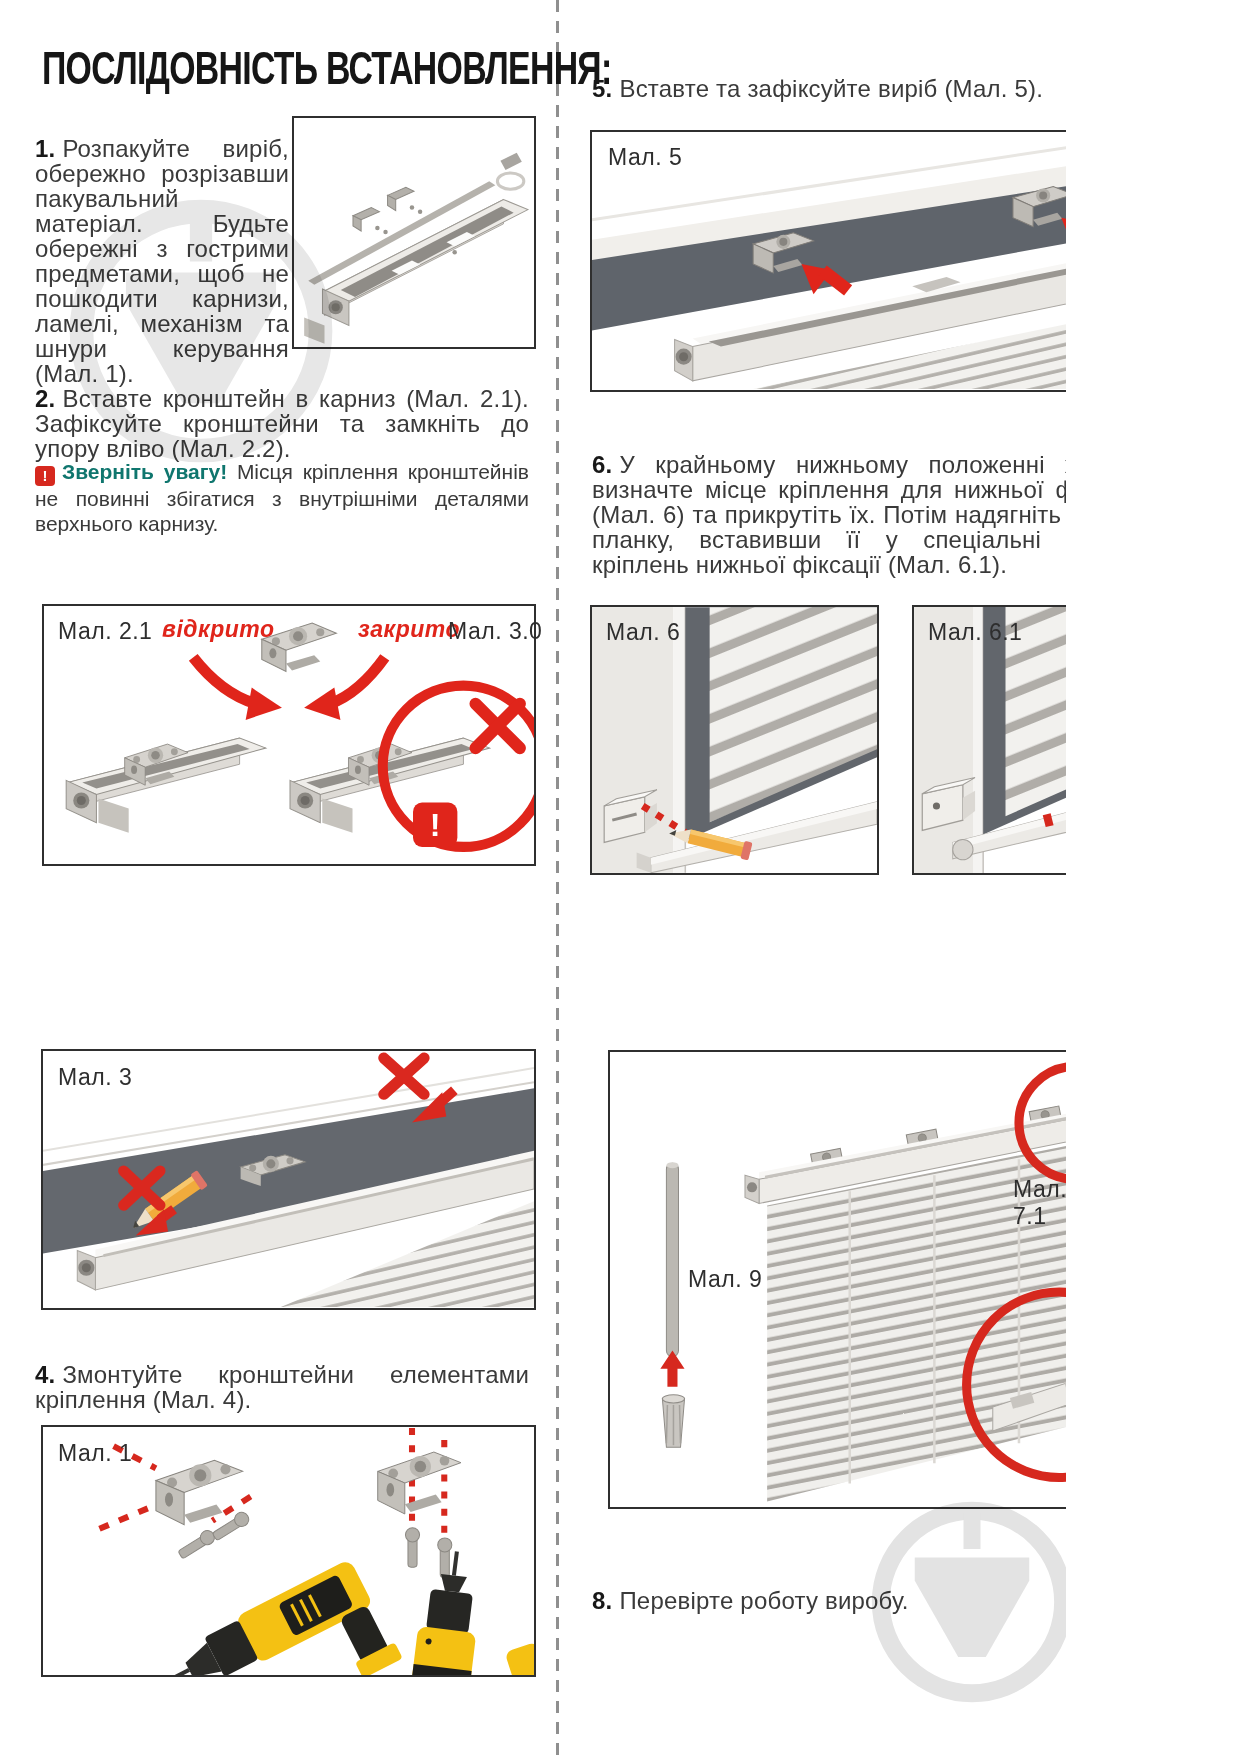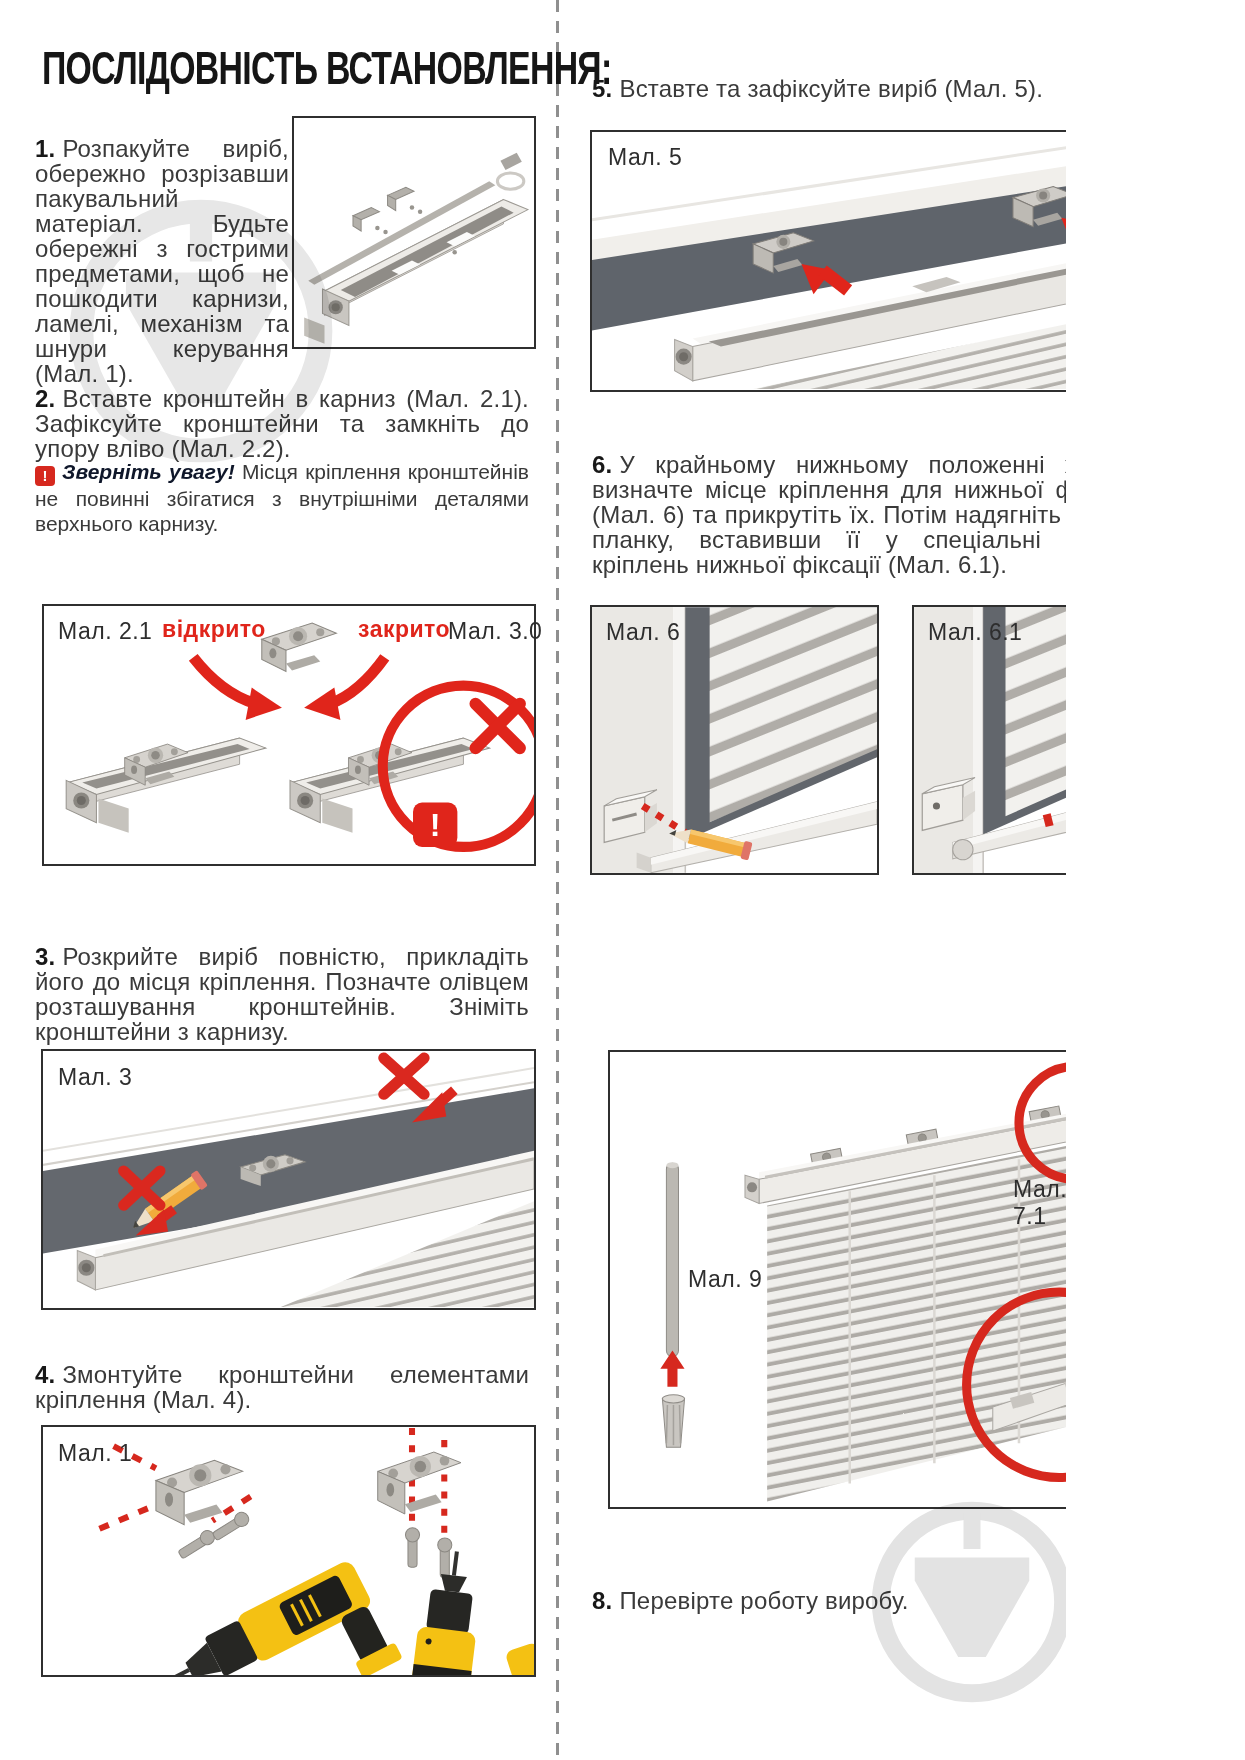--- a/index.html
+++ b/index.html
@@ -4,27 +4,27 @@
 <style>
   html,body{margin:0;padding:0;background:#ffffff;}
   #page{position:relative;width:1066px;height:1760px;background:#fff;overflow:hidden;
         font-family:"Liberation Sans",sans-serif;color:#333;}
   .title{position:absolute;left:42px;top:40px;font-size:47px;font-weight:800;color:#161616;
          white-space:nowrap;transform:scaleX(.72);transform-origin:0 50%;letter-spacing:-1px;z-index:1;}
   .step{position:absolute;font-size:24px;line-height:25px;text-align:justify;color:#3a3a3a;
         letter-spacing:.2px;z-index:1;}
   .step b{font-weight:700;color:#181818;margin-right:7px;}
   .warning{position:absolute;font-size:21px;line-height:25px;text-align:justify;color:#3a3a3a;z-index:1;}
-  .warning b{color:#0f172a;font-style:italic;}
+  .warning b{color:#0f766e;}
   .warn-ico{display:inline-block;width:20px;height:20px;border-radius:4px;background:#d6281e;color:#fff;
         font-weight:700;font-size:15px;line-height:20px;text-align:center;margin-right:7px;vertical-align:-2px;}
   .fig{position:absolute;border:2px solid #2f2f2f;background:#fff;overflow:hidden;z-index:1;}
   .fig svg{display:block;width:100%;height:100%;}
   .flab{position:absolute;font-size:23px;color:#2e2e2e;letter-spacing:.5px;z-index:2;}
-  .rlab{position:absolute;font-size:23px;font-weight:700;color:#e0251b;letter-spacing:.5px;z-index:2;}
+  .rlab{position:absolute;font-size:23px;font-weight:700;color:#e0251b;letter-spacing:.5px;z-index:2;font-style:italic;}
   .divider{position:absolute;left:556px;top:0;width:3px;height:1760px;z-index:1;
         background:repeating-linear-gradient(180deg,#8f8f8f 0 12px,transparent 12px 21px);}
   .wm{position:absolute;z-index:2;mix-blend-mode:multiply;pointer-events:none;}
   .pline{position:absolute;left:1075px;top:1686px;width:2px;height:62px;background:#bdbdbd;z-index:1;}
   .pnum{position:absolute;left:1088px;top:1694px;font-size:24px;color:#4a4a4a;z-index:1;}
 </style>
 </head>
 <body>
 
 <div id="page">
@@ -125,23 +125,20 @@
       </g>
       <rect x="366" y="194" width="44" height="44" rx="9" fill="#e0251b"></rect>
       <text x="388" y="227" text-anchor="middle" font-size="32" font-weight="700" fill="#ffffff">!</text>
     </svg>
   </div>
   <span class="flab" style="left:58px;top:618px">Мал. 2.1</span>
   <span class="rlab" style="left:162px;top:616px">відкрито</span>
   <span class="rlab" style="left:358px;top:616px">закрито</span>
   <span class="flab" style="left:448px;top:618px">Мал. 3.0</span>
 
-  <p class="step" style="left:35px;top:920px;width:494px">
-    <b>3.</b><span>Розкрийте виріб повністю, прикладіть його до місця кріплення. Позначте олівцем розташування кронштейнів. Зніміть кронштейни з карнизу.</span>
-  </p>
 
   <div class="fig" style="left:41px;top:1049px;width:491px;height:257px">
     <svg viewBox="0 0 487 253">
       <defs>
         <pattern id="sl3" width="24" height="12" patternUnits="userSpaceOnUse" patternTransform="rotate(-13)">
           <rect width="24" height="12" fill="#f2f1ee"></rect>
             <rect y="8.5" width="24" height="3.5" fill="#b4b1ac"></rect>
         </pattern>
       </defs>
       <line x1="0" y1="98" x2="487" y2="16" stroke="#e3e1dd" stroke-width="2"></line>

